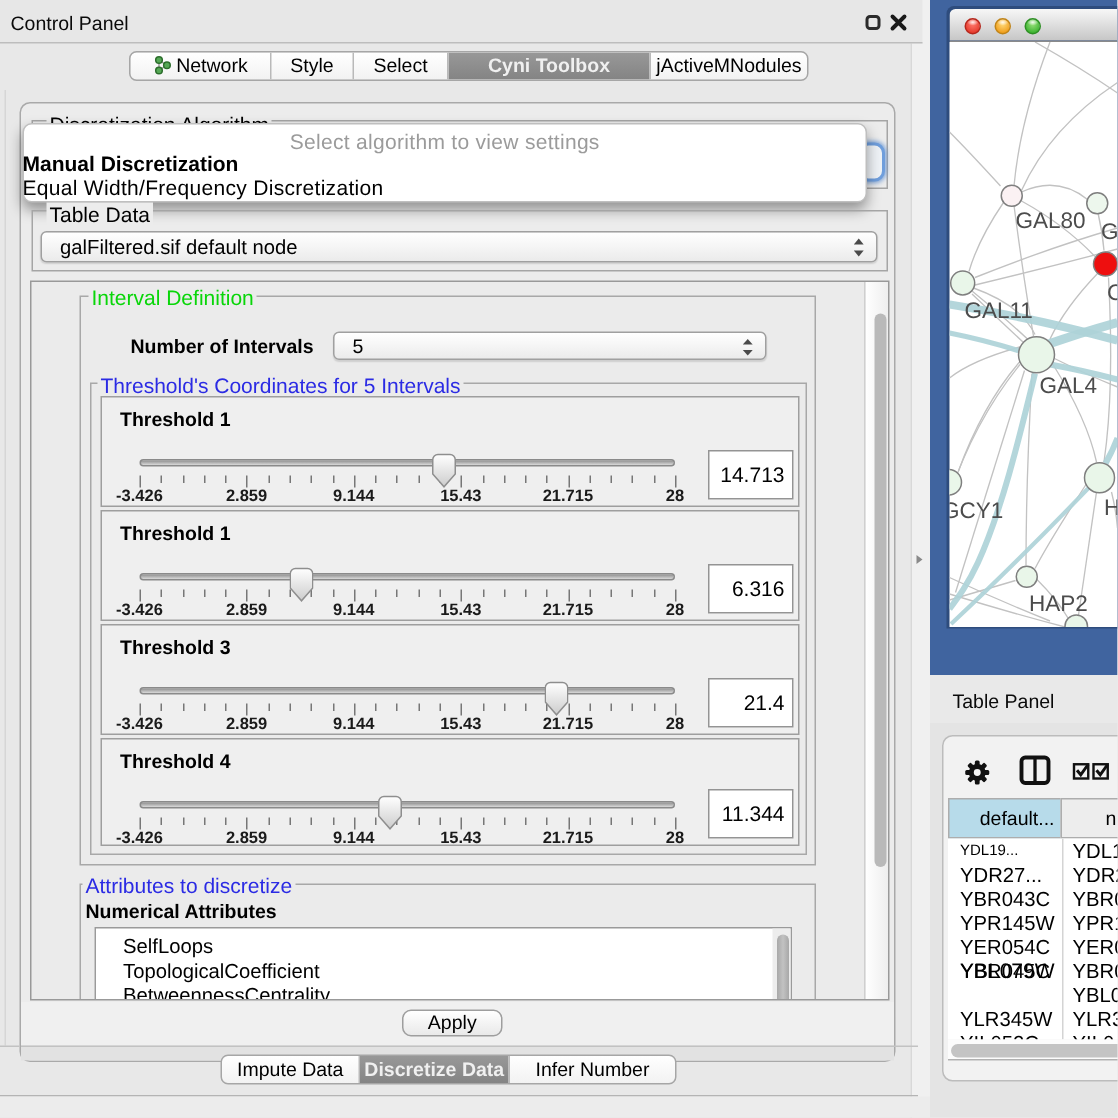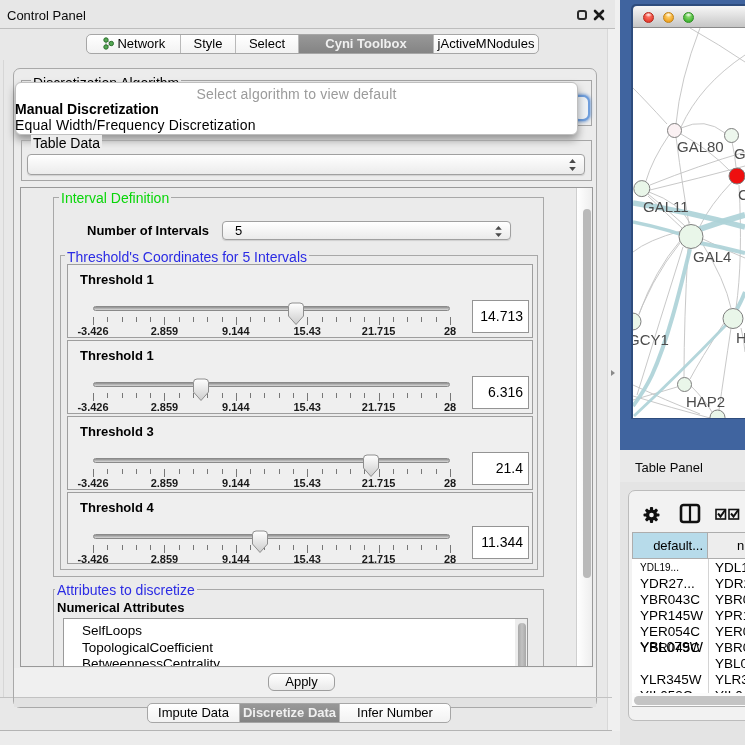--- a/index.html
+++ b/index.html
@@ -41,26 +41,27 @@
 <div style="width:55px;">Style</div>
 <div style="width:63px;">Select</div>
 <div style="width:135px;" class="sel">Cyni Toolbox</div>
 <div style="width:105px;">jActiveMNodules</div>
 </div>
 <div class="abs" style="left:13px;top:68px;width:584px;height:640px;background:#ececec;border:1px solid #a9a9a9;border-radius:7px;"></div>
 <div class="abs" style="left:21px;top:80px;width:571px;height:46px;border:1px solid #a5a5a5;"></div>
 <div class="abs" style="left:31px;top:75px;font-size:14px;background:#ececec;padding:0 2px;color:#000;">Discretization Algorithm</div>
 <div class="abs" style="left:572px;top:95px;width:18px;height:26px;border-radius:7px;background:#eef2f6;border:2.5px solid #6f9edc;box-shadow:0 0 3px 1px rgba(90,140,210,0.75);"></div>
 <div class="abs" style="left:15px;top:82px;width:563px;height:53px;background:#ffffff;border:1px solid #bfbfbf;border-radius:6px;box-shadow:0 5px 9px rgba(0,0,0,0.38);"></div>
-<div class="abs" style="left:15px;top:86px;width:563px;text-align:center;font-size:14px;letter-spacing:0.2px;color:#9b9b9b;">Select algorithm to view default</div>
+<div class="abs" style="left:15px;top:86px;width:563px;text-align:center;font-size:14px;letter-spacing:0.2px;color:#9b9b9b;">Select algorithm to view settings</div>
 <div class="abs" style="left:15px;top:101px;font-size:14px;font-weight:bold;color:#000;">Manual Discretization</div>
 <div class="abs" style="left:15px;top:117px;font-size:14px;letter-spacing:0.2px;color:#000;">Equal Width/Frequency Discretization</div>
 <div class="abs" style="left:21px;top:140px;width:571px;height:41px;border:1px solid #a5a5a5;"></div>
 <div class="abs" style="left:31px;top:135px;font-size:14px;background:#ececec;padding:0 2px;color:#000;">Table Data</div>
 <div class="combo" style="left:27px;top:154px;width:558px;height:21px;">
+<div class="txt" style="line-height:20px;font-size:13.5px;">galFiltered.sif default node</div>
 <svg style="position:absolute;right:7px;top:3px;" width="9" height="14" viewBox="0 0 9 14">
       <path d="M1.2 5 L4.5 1 L7.8 5 Z" fill="#4a4a4a"></path>
       <path d="M1.2 9 L4.5 13 L7.8 9 Z" fill="#4a4a4a"></path>
     </svg>
 </div>
 <div class="abs" style="left:20px;top:187px;width:573px;height:480px;background:#ebebeb;border:1px solid #999999;overflow:hidden;">
 <div class="abs" style="left:555px;top:0;width:17px;height:478px;background:linear-gradient(90deg,#ffffff,#ededed);border-left:1px solid #cfcfcf;"></div>
 <div class="abs" style="left:562px;top:21px;width:8px;height:369px;background:#b9b9b9;border-radius:4.5px;"></div>
 <div class="abs" style="left:32px;top:9px;width:491px;height:380px;border:1px solid #a8a8a8;"></div>
 <div class="gtitle" style="left:38px;top:3px;color:#09d609;">Interval Definition</div>

